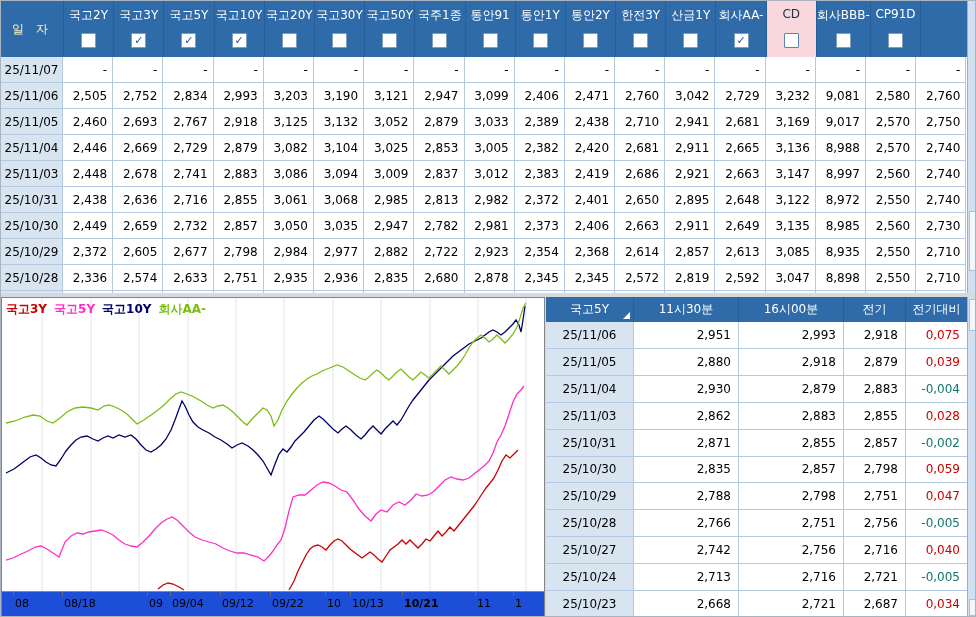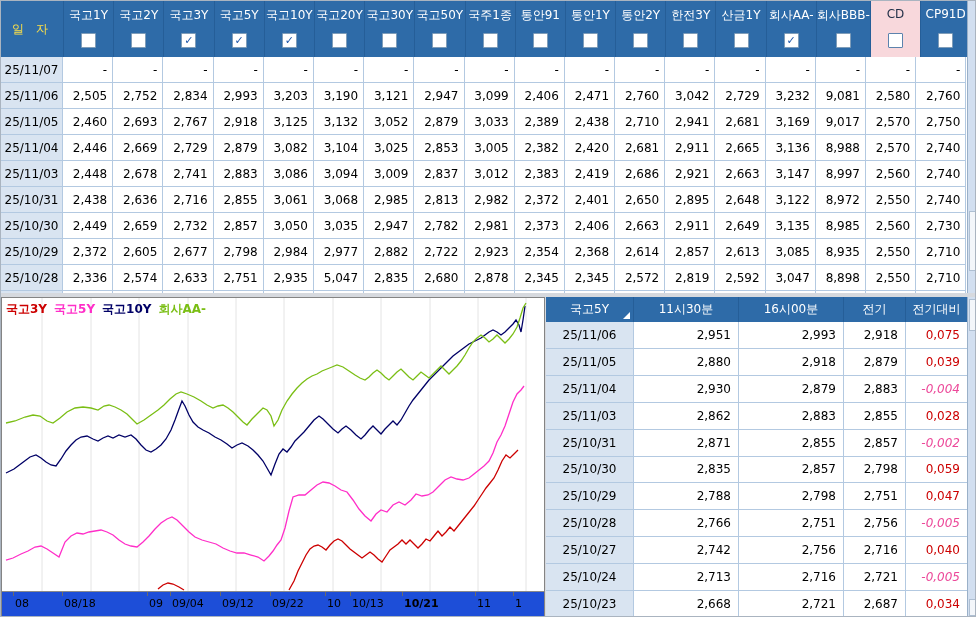--- a/index.html
+++ b/index.html
@@ -7,21 +7,21 @@
     width:976px;height:617px;position:relative;overflow:hidden;
     background:#d6d9de;
     font-family:"DejaVu Sans","Liberation Sans",sans-serif;
     font-size:12px;color:#000;
     border:1px solid #aab4c0;box-sizing:border-box;
   }
   
   .rate-grid{position:absolute;left:0;top:0;width:966px;height:292px;background:#fff;overflow:hidden;}
   .rg-header{display:flex;height:56px;background:#2e6ba8;}
   .rg-h-date{flex:0 0 62px;display:flex;align-items:center;justify-content:center;
-    color:#fde047;letter-spacing:4px;border-right:1px solid #255e98;}
+    color:#fef9c3;letter-spacing:4px;border-right:1px solid #255e98;}
   .rg-h-col{flex:0 0 50.2px;display:flex;flex-direction:column;align-items:center;
     justify-content:space-between;padding:6px 0 9px 0;box-sizing:border-box;
     color:#fff;border-right:1px solid #255e98;background:#2e6ba8;}
   .rg-h-col.hl{background:#f8d8dc;color:#223048;}
   .rg-h-label{font-size:12px;white-space:nowrap;}
   .cbx{width:13px;height:13px;background:#fff;border:1px solid #7f9db9;border-radius:1px;
     display:flex;align-items:center;justify-content:center;font-size:11px;line-height:11px;
     color:#1d55a8;font-weight:bold;}
   .rg-h-col.hl .cbx{border-color:#5c83ad;}
   .rg-body{background:#fff;}
@@ -54,33 +54,29 @@
   .q-h{display:flex;align-items:center;justify-content:center;border-right:1px solid #255e98;
     box-sizing:border-box;position:relative;}
   .q-c0{flex:0 0 88px;} .q-c1{flex:0 0 105px;} .q-c2{flex:0 0 105px;} .q-c3{flex:0 0 62px;} .q-c4{flex:1;}
   .sort-tri{position:absolute;right:3px;bottom:3px;width:0;height:0;
     border-bottom:7px solid #fff;border-left:7px solid transparent;}
   .q-row{display:flex;flex:1;}
   .q-date{flex:0 0 88px;background:#d9e4f1;display:flex;align-items:center;justify-content:center;
     border-right:1px solid #b3c9e1;border-bottom:1px solid #b3c9e1;box-sizing:border-box;}
   .q-val{display:flex;align-items:center;justify-content:flex-end;padding-right:7px;
     border-right:1px solid #b3c9e1;border-bottom:1px solid #b3c9e1;box-sizing:border-box;background:#fff;}
-  .q-val.up{color:#cc0000;} .q-val.down{color:#ec4899;font-style:italic;}
+  .q-val.up{color:#cc0000;} .q-val.down{color:#0f766e;}
 </style>
 </head>
 <body>
 
 <div class="rate-grid">
   <div class="rg-header">
     <div class="rg-h-date">일 자</div>
 
-  <div class="rg-h-col">
-        <div class="rg-h-label">국고1Y</div>
-        <div class="cbx"></div>
-      </div>
       <div class="rg-h-col">
         <div class="rg-h-label">국고2Y</div>
         <div class="cbx"></div>
       </div>
       <div class="rg-h-col">
         <div class="rg-h-label">국고3Y</div>
         <div class="cbx">✓</div>
       </div>
       <div class="rg-h-col">
         <div class="rg-h-label">국고5Y</div>
@@ -123,26 +119,26 @@
         <div class="cbx"></div>
       </div>
       <div class="rg-h-col">
         <div class="rg-h-label">산금1Y</div>
         <div class="cbx"></div>
       </div>
       <div class="rg-h-col">
         <div class="rg-h-label">회사AA-</div>
         <div class="cbx">✓</div>
       </div>
-      <div class="rg-h-col">
-        <div class="rg-h-label">회사BBB-</div>
-        <div class="cbx"></div>
-      </div>
       <div class="rg-h-col hl">
         <div class="rg-h-label">CD</div>
+        <div class="cbx"></div>
+      </div>
+      <div class="rg-h-col">
+        <div class="rg-h-label">회사BBB-</div>
         <div class="cbx"></div>
       </div>
       <div class="rg-h-col">
         <div class="rg-h-label">CP91D</div>
         <div class="cbx"></div>
       </div>
     </div>
   <div class="rg-body">
       <div class="rg-row">
         <div class="rg-date">25/11/07</div>
@@ -312,21 +308,21 @@
         <div class="rg-cell">2,550</div>
         <div class="rg-cell">2,710</div>
       </div>
       <div class="rg-row">
         <div class="rg-date">25/10/28</div>
         <div class="rg-cell">2,336</div>
         <div class="rg-cell">2,574</div>
         <div class="rg-cell">2,633</div>
         <div class="rg-cell">2,751</div>
         <div class="rg-cell">2,935</div>
-        <div class="rg-cell">5,047</div>
+        <div class="rg-cell">2,936</div>
         <div class="rg-cell">2,835</div>
         <div class="rg-cell">2,680</div>
         <div class="rg-cell">2,878</div>
         <div class="rg-cell">2,345</div>
         <div class="rg-cell">2,345</div>
         <div class="rg-cell">2,572</div>
         <div class="rg-cell">2,819</div>
         <div class="rg-cell">2,592</div>
         <div class="rg-cell">3,047</div>
         <div class="rg-cell">8,898</div>

